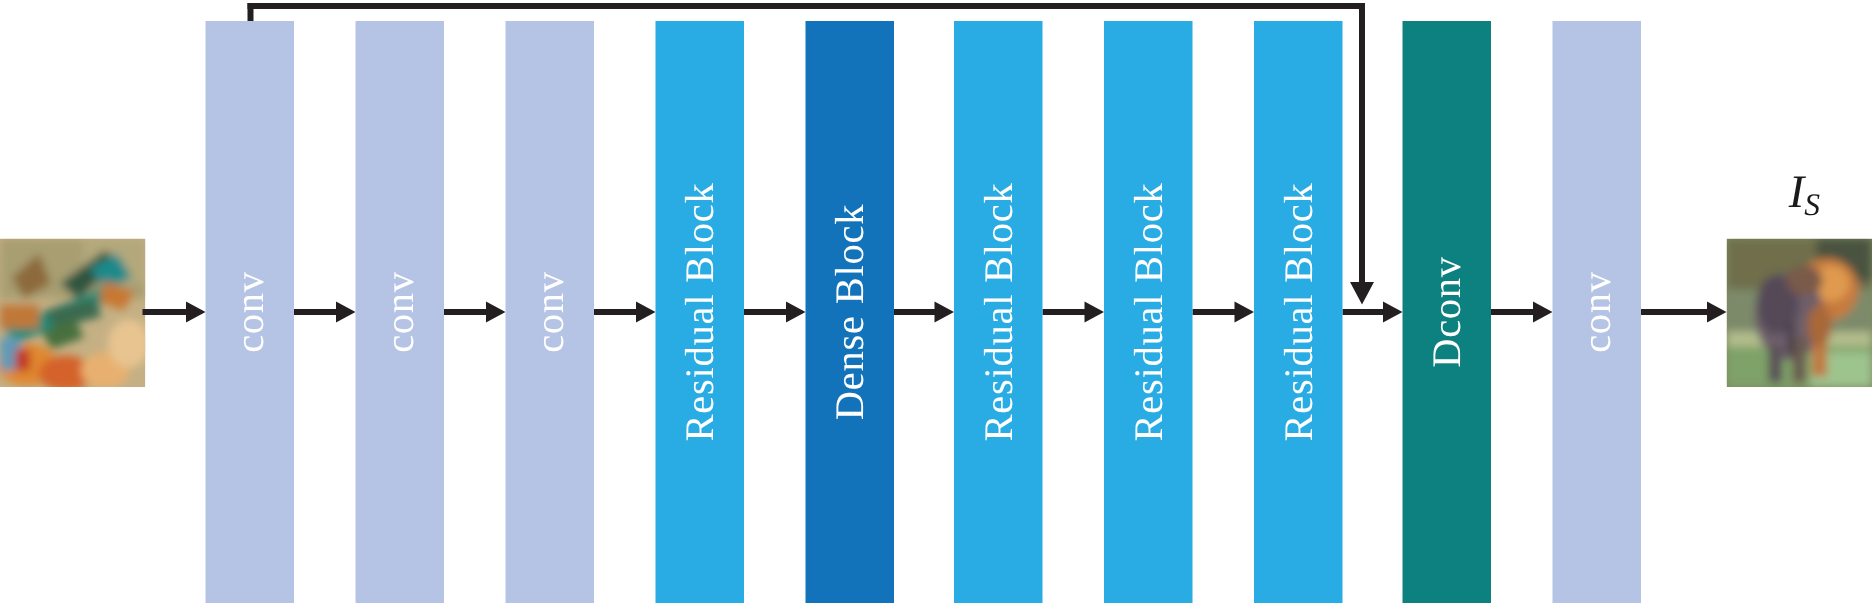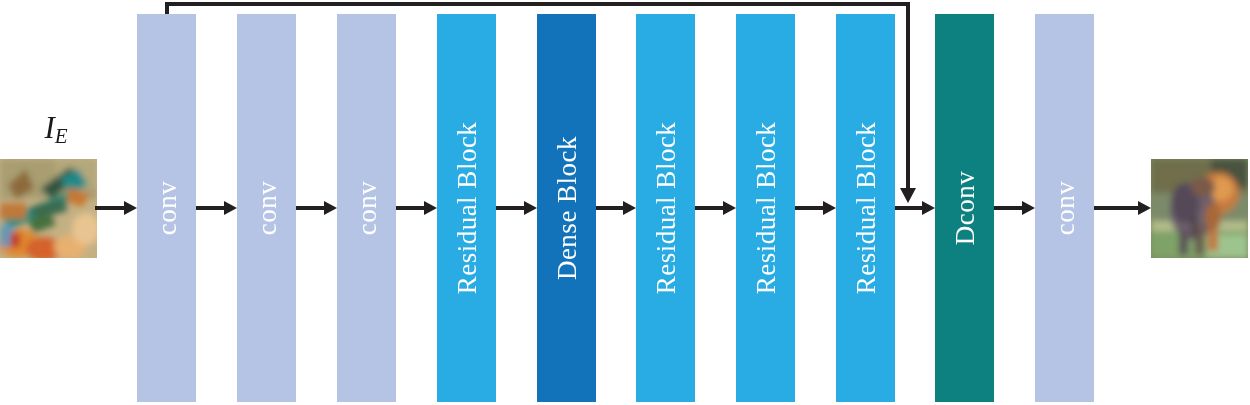--- a/index.html
+++ b/index.html
@@ -97,21 +97,20 @@
 </head>
 <body>
 
 <div id="canvas">
 
   <div class="skip-seg" id="skip-stub"></div>
   <div class="skip-seg" id="skip-horiz"></div>
   <div class="skip-seg" id="skip-vert"></div>
   <div id="skip-head"></div>
 
-  <div class="io-label" id="input-label"><span>I</span><sub>E</sub></div>
 
   <div class="io-image" id="input-image">
     <svg width="97" height="99" viewBox="0 0 97 99" xmlns="http://www.w3.org/2000/svg">
       <defs>
           <filter id="blurA" x="-20%" y="-20%" width="140%" height="140%">
             <feGaussianBlur stdDeviation="3"></feGaussianBlur>
           </filter>
         </defs>
       <rect width="97" height="99" fill="#c4b084"></rect>
       <g filter="url(#blurA)">
@@ -171,20 +170,21 @@
   <div class="block" style="left: 836px; background: rgb(41, 172, 227);">
     <span class="vlabel">Residual Block</span>
     </div>
   <div class="block" style="left: 935px; background: rgb(13, 129, 128);">
     <span class="vlabel">Dconv</span>
     </div>
   <div class="block" style="left: 1035px; background: rgb(181, 195, 228);">
     <span class="vlabel">conv</span>
     </div>
 
+  <div class="io-label" id="output-label"><span>I</span><sub>S</sub></div>
 
   <div class="io-image" id="output-image">
     <svg width="97" height="99" viewBox="0 0 97 99" xmlns="http://www.w3.org/2000/svg">
       <defs>
           <filter id="blurB" x="-20%" y="-20%" width="140%" height="140%">
             <feGaussianBlur stdDeviation="3"></feGaussianBlur>
           </filter>
         </defs>
       <rect width="97" height="99" fill="#7d8a62"></rect>
       <g filter="url(#blurB)">

